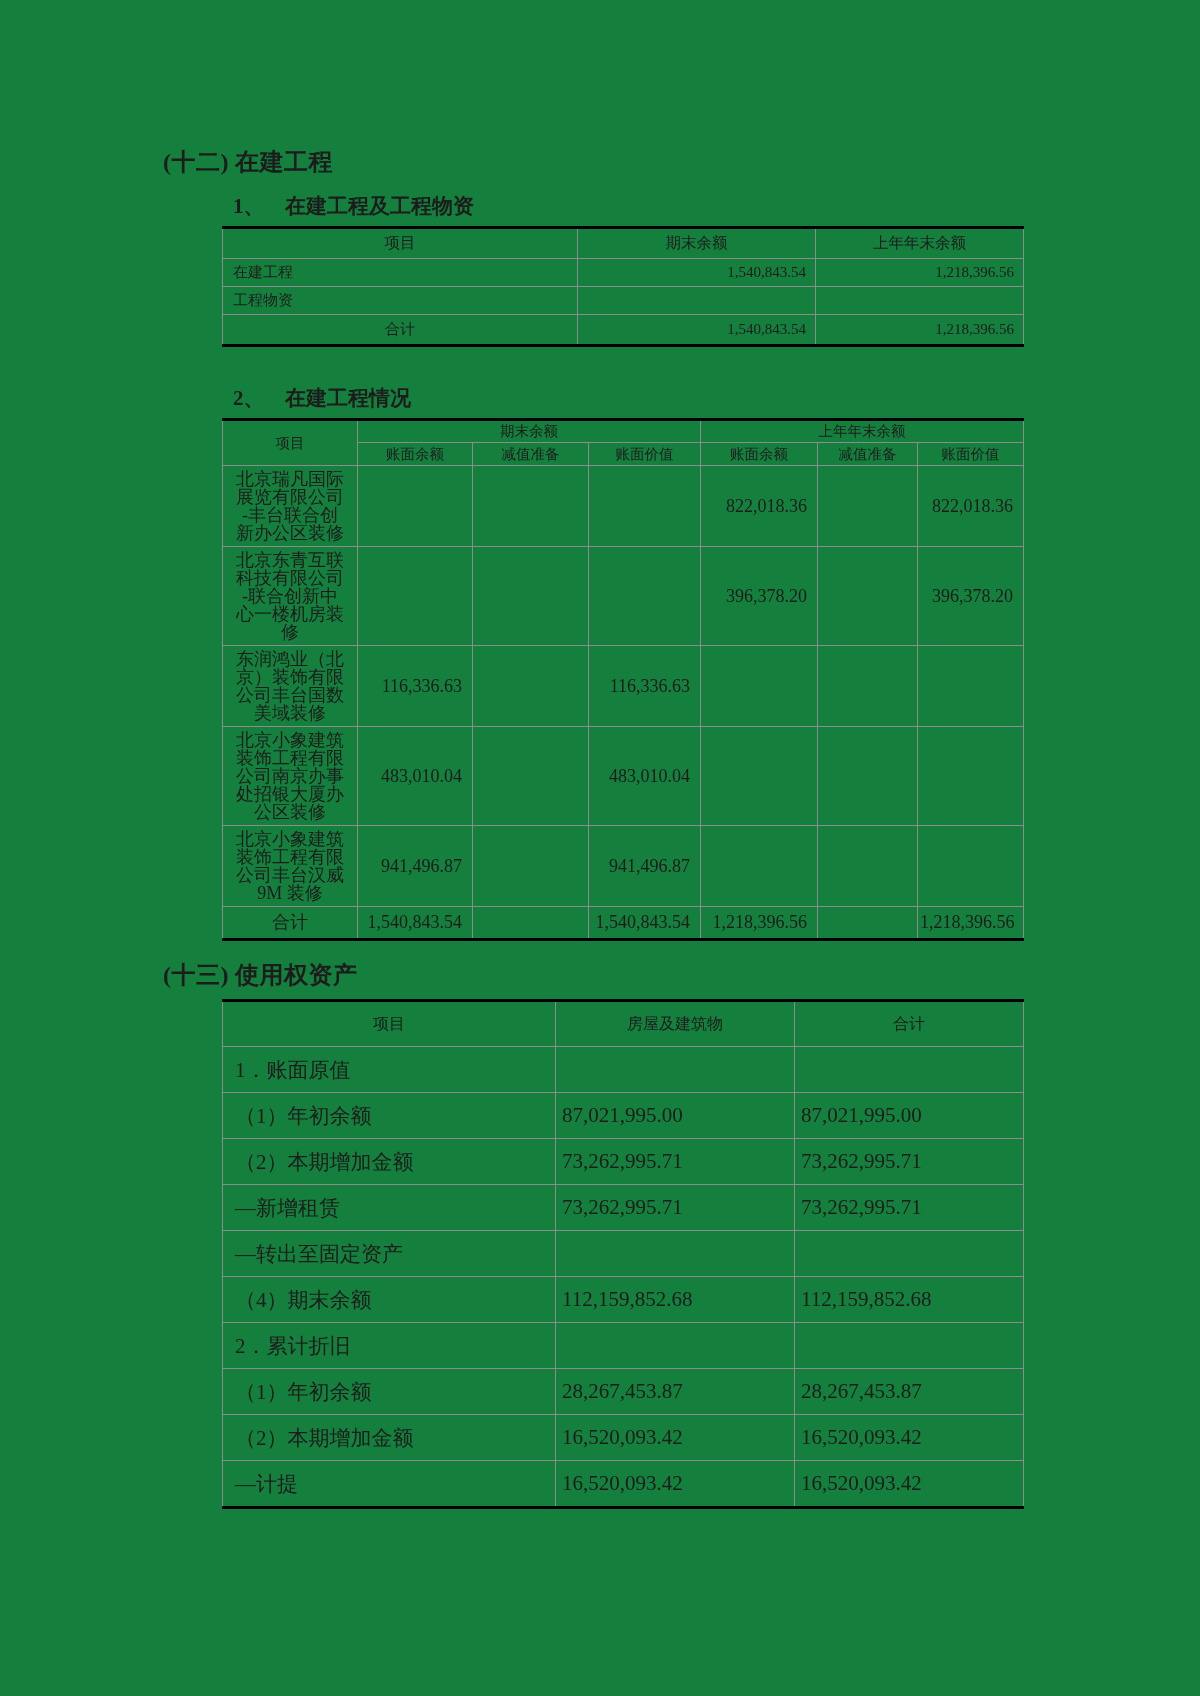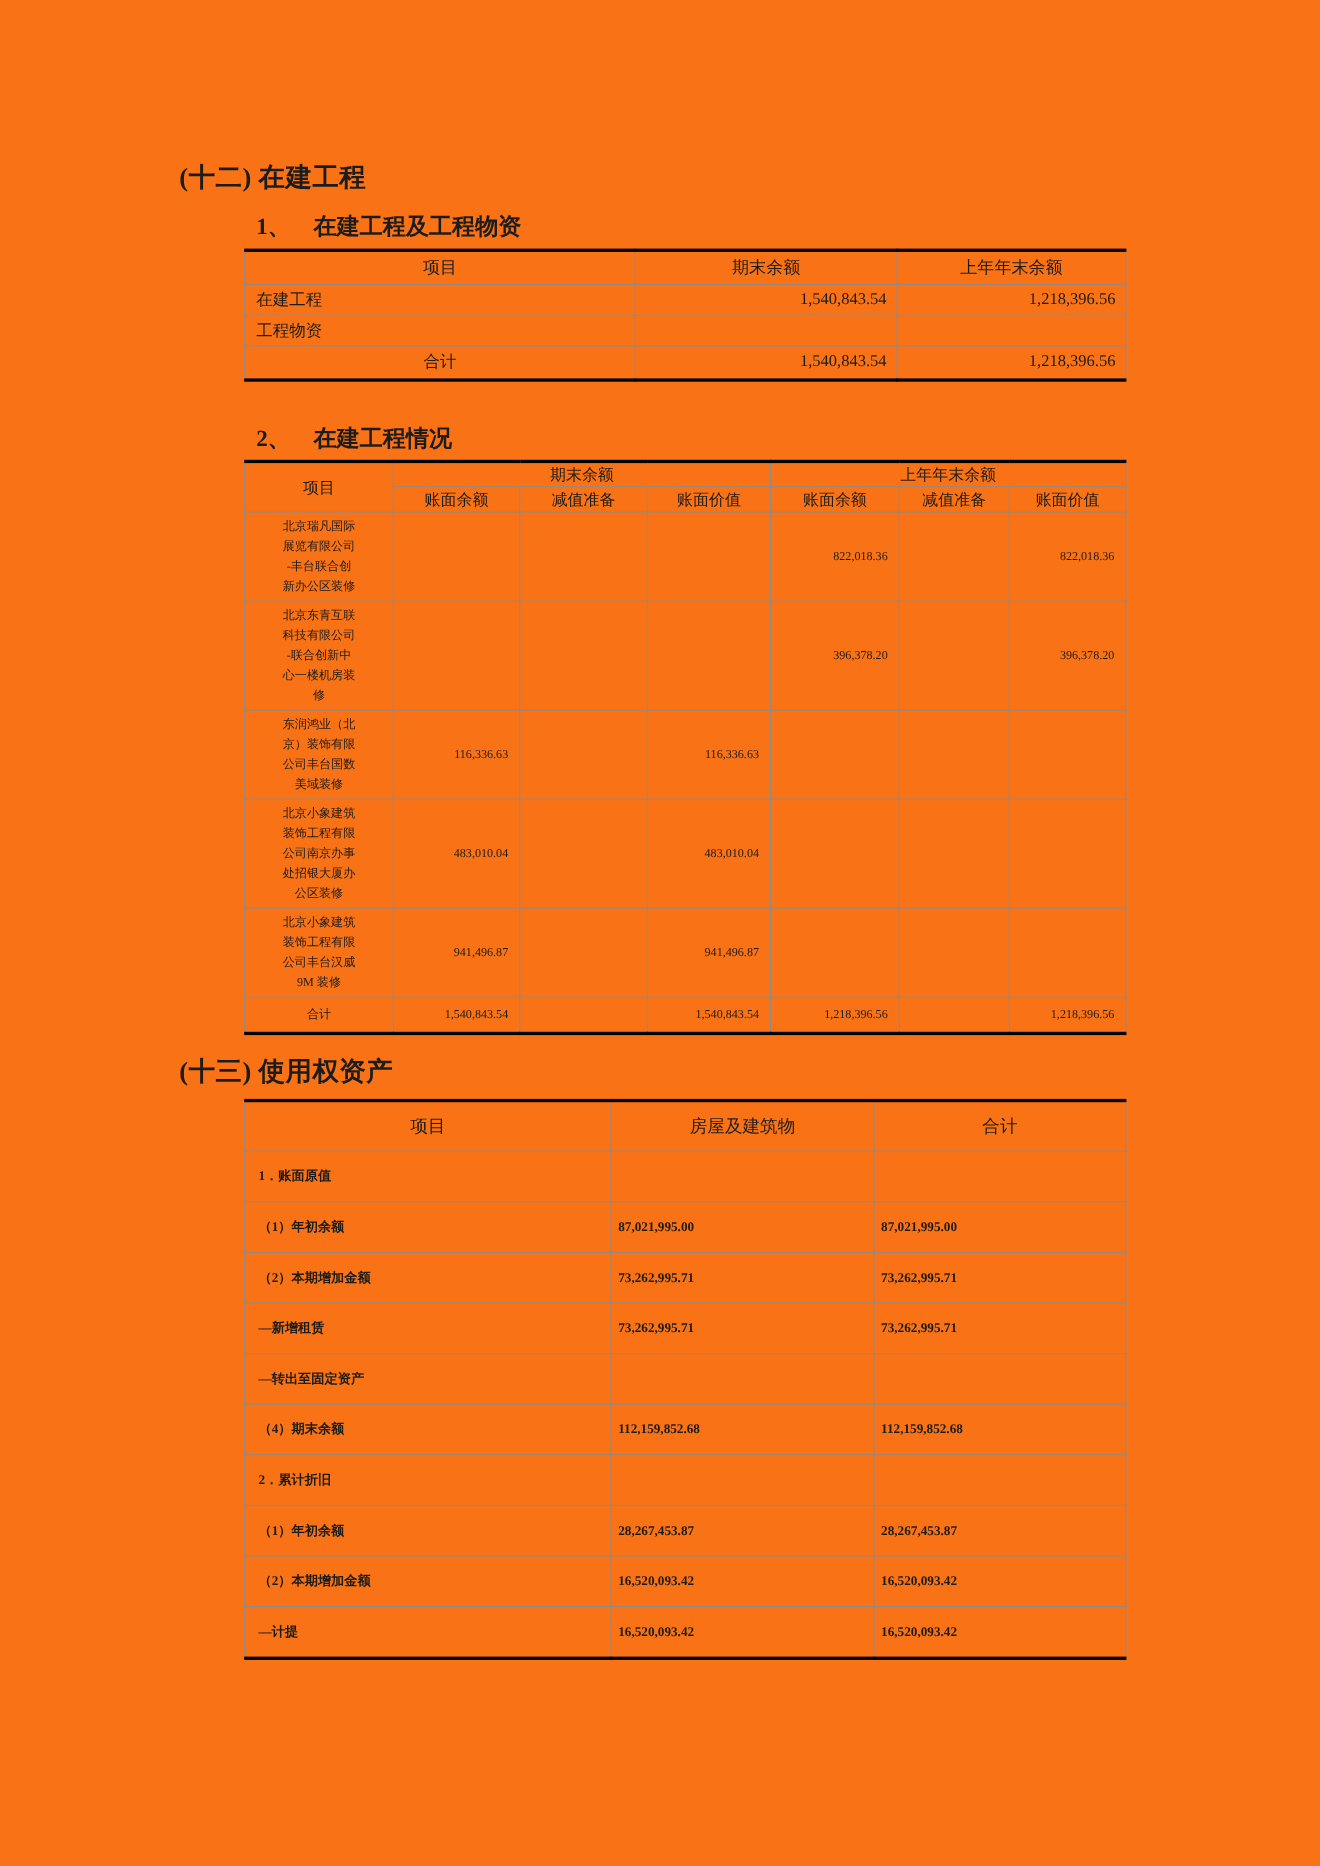--- a/index.html
+++ b/index.html
@@ -1,19 +1,19 @@
 <!DOCTYPE html>
 <html><head>
 <meta charset="utf-8">
 <style>
   html,body{margin:0;padding:0;background:#e9e9e9;}
   .page{
     position:relative;
     width:1200px;height:1696px;
-    background:#f97316;
+    background:#15803d;
     margin:0 auto;
     font-family:"Liberation Serif","DejaVu Serif",serif;
     color:#1c1c1c;
     overflow:hidden;
   }
   .h1{
     margin:146px 0 0 163px;
     font-size:24px;line-height:32px;font-weight:700;
     letter-spacing:0.5px;
     white-space:nowrap;
@@ -49,34 +49,34 @@
   .t1 .item{text-align:left;padding-left:10px;}
   .t1 .num{text-align:right;padding-right:9px;}
   .t1 .total td{height:27px;}
   .t1 .center{text-align:center;}
 
   
   .t2{margin-top:6px;}
   .t2 th{font-size:14.5px;text-align:center;padding:1px 2px;}
   .t2 .grp{height:19px;}
   .t2 .sub th{height:20px;}
-  .t2 td{font-size:11px;line-height:18px;}
+  .t2 td{font-size:18px;line-height:18px;}
   .t2 .item{
     text-align:center;
     white-space:pre-line;
     padding:4px 4px;
   }
   .t2 .num{text-align:right;padding:4px 10px 4px 2px;}
   .t2 .total td{height:31px;line-height:31px;padding-top:0;padding-bottom:0;}
   .t2 .total .item{white-space:nowrap;}
 
   
   .t3{margin-top:8px;}
   .t3 th{height:42px;font-size:16px;text-align:center;padding:1px 6px;}
-  .t3 td{height:43px;font-size:12px;padding:1px 6px;font-weight:bold;}
+  .t3 td{height:43px;font-size:21px;padding:1px 6px;}
   .t3 .item{text-align:left;padding-left:12px;}
   .t3 .num{text-align:left;padding-right:12px;}
 </style>
 </head>
 <body>
 
 <div class="page">
 
   <div class="h1">
     <span class="num">(十二)</span><span>在建工程</span>

